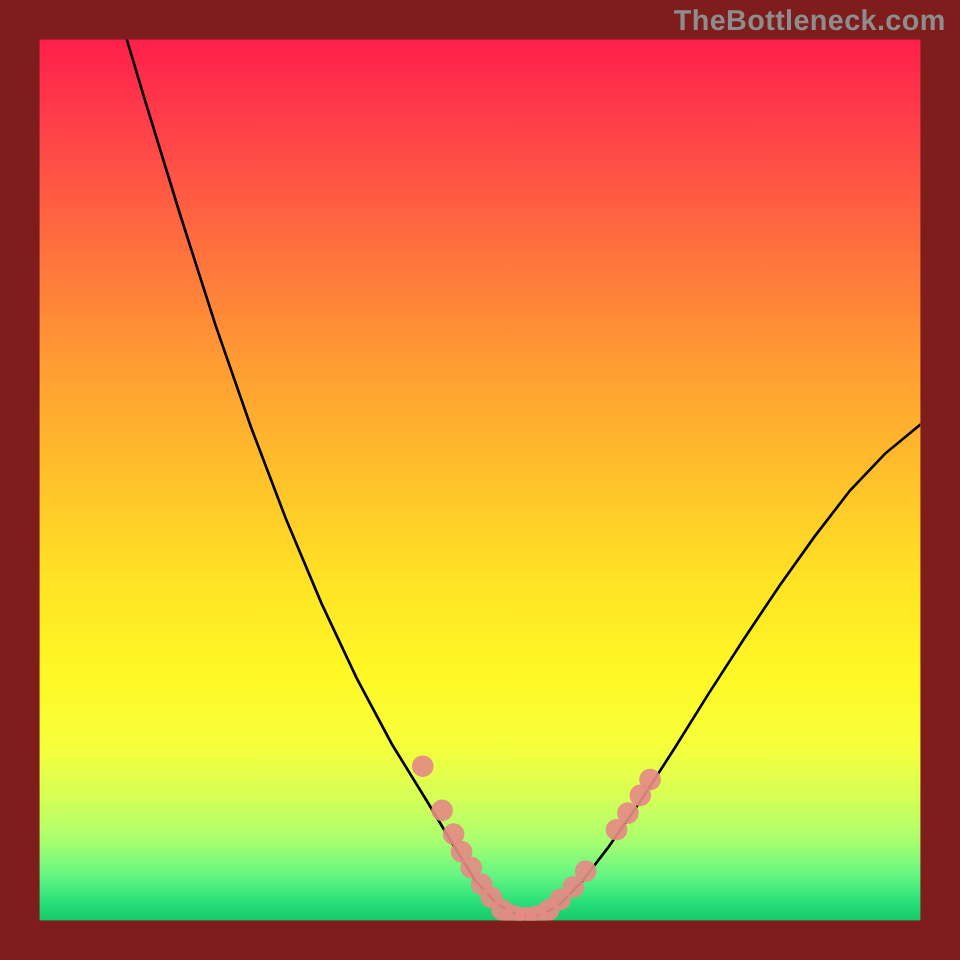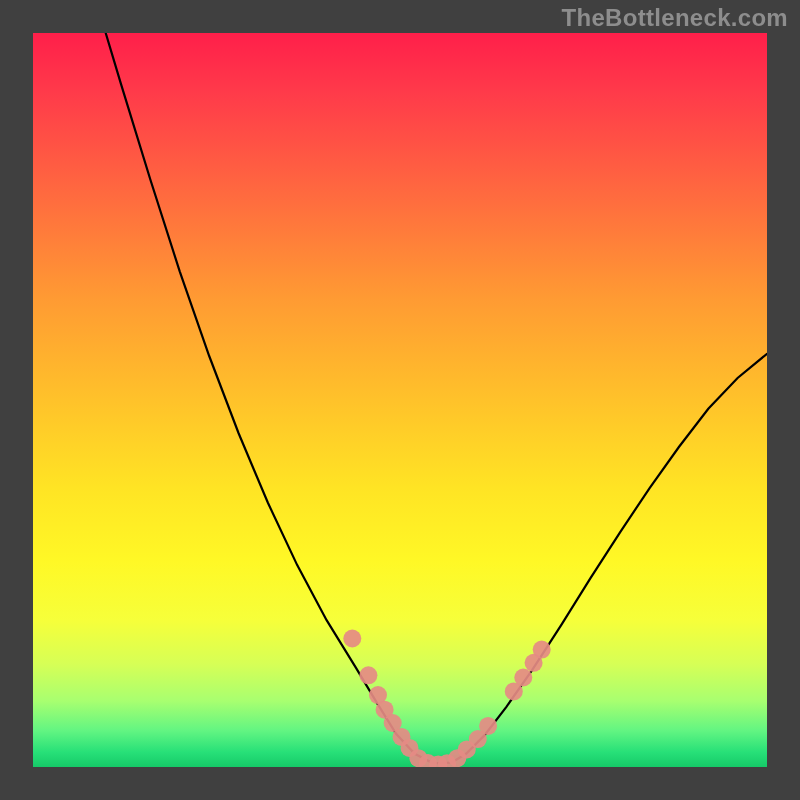--- a/index.html
+++ b/index.html
@@ -9,21 +9,21 @@
     height: 800px;
     background: #000;
     overflow: hidden;
   }
   .frame {
     position: absolute;
     left: 0;
     top: 0;
     width: 800px;
     height: 800px;
-    background: #404040;
+    background: #7f1d1d;
   }
   .plot-area {
     position: absolute;
     left: 33px;
     top: 33px;
     width: 734px;
     height: 734px;
     
     background: linear-gradient(
       to bottom,

